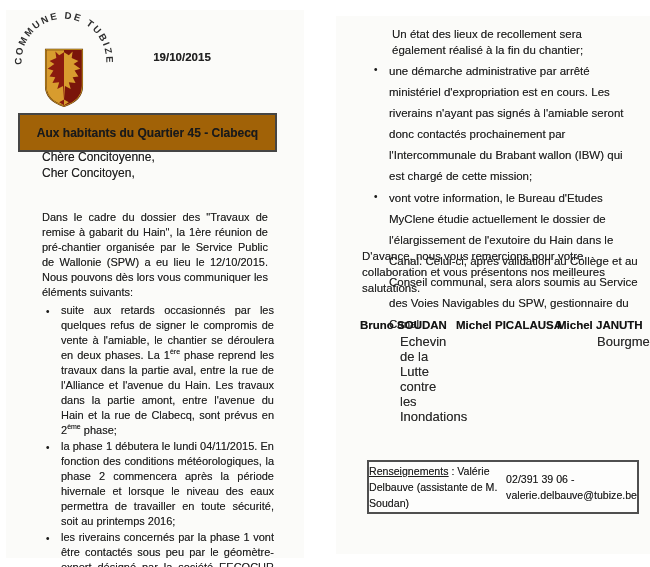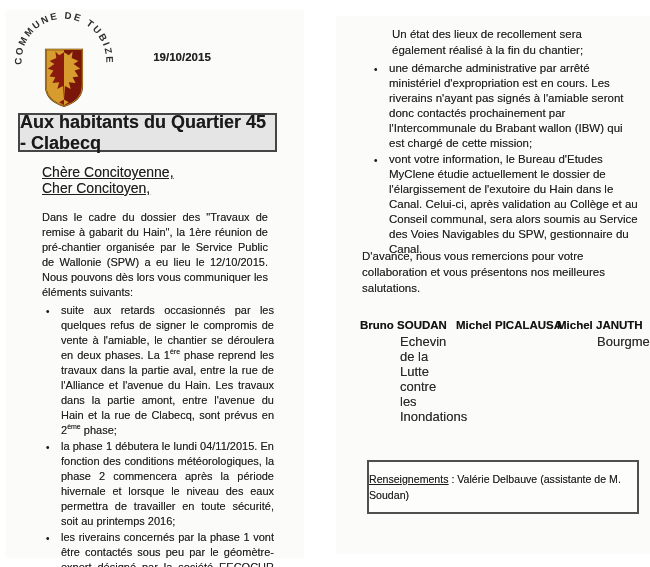--- a/index.html
+++ b/index.html
@@ -12,36 +12,36 @@
   .page-bg{position:absolute;background:#fbfbf9;}
   .scan-text{text-shadow:0 0 .45px rgba(40,40,40,.55);}
 
   
   .logo{position:absolute;left:14px;top:6px;width:100px;height:110px;}
   .title-wrap{position:absolute;left:30px;top:48px;width:304px;text-align:center;}
   .notice-title{font-size:17.5px;font-weight:700;color:#161616;letter-spacing:-.2px;}
   .notice-date{font-size:11.5px;font-weight:700;color:#222;margin-top:3px;}
   .recipient-box{
     position:absolute;left:18px;top:113px;width:255px;height:35px;
-    border:2px solid #454545;background:#e5e5e5;
+    border:2px solid #454545;background:#a16207;
     display:flex;align-items:center;justify-content:center;
-    font-size:18px;font-weight:700;color:#1a1a1a;
+    font-size:12px;font-weight:700;color:#1a1a1a;
   }
-  .greeting{position:absolute;left:42px;top:164px;font-size:14px;line-height:16px;text-decoration:underline;}
+  .greeting{position:absolute;left:42px;top:149px;font-size:12px;line-height:16px;}
   .intro{
     position:absolute;left:42px;top:210px;width:226px;
     font-size:11px;line-height:15px;text-align:justify;
   }
   .bullets-left{position:absolute;left:46px;top:303px;width:228px;margin:0;padding:0;list-style:none;}
   .bullets-left li{display:flex;margin:0 0 1px 0;}
   .bullets-right{position:absolute;left:374px;top:61px;width:264px;margin:0;padding:0;list-style:none;}
   .bullets-right li{display:flex;margin:0 0 1px 0;}
   .b-marker{width:15px;flex:none;font-size:10px;line-height:15px;padding-top:1px;color:#1a1a1a;}
   .bullets-left .b-text{flex:1;font-size:11px;line-height:15px;text-align:justify;}
-  .bullets-right .b-text{flex:1;font-size:11.5px;line-height:15px;text-align:left;}
+  .bullets-right .b-text{flex:1;font-size:11.5px;line-height:21px;text-align:left;}
   .b-text sup{font-size:7px;line-height:0;}
 
   
   .continuation{
     position:absolute;left:392px;top:27px;width:246px;
     font-size:11.5px;line-height:15.8px;text-align:left;
   }
   .closing{
     position:absolute;left:362px;top:249px;width:288px;
     font-size:11.5px;line-height:15.8px;
@@ -150,13 +150,14 @@
     <div class="sig-col">
       <div class="sig-name scan-text">Michel JANUTH</div>
       <div class="sig-title scan-text">Bourgmestre</div>
     </div>
   </div>
 
 <div class="contact-box">
   <div>
     <span class="contact-label scan-text">Renseignements</span><span class="scan-text"> : Valérie Delbauve (assistante de M. Soudan)</span>
   </div>
+  <div class="scan-text">02/391 39 06 - valerie.delbauve@tubize.be</div>
 </div>
 
 </body></html>

